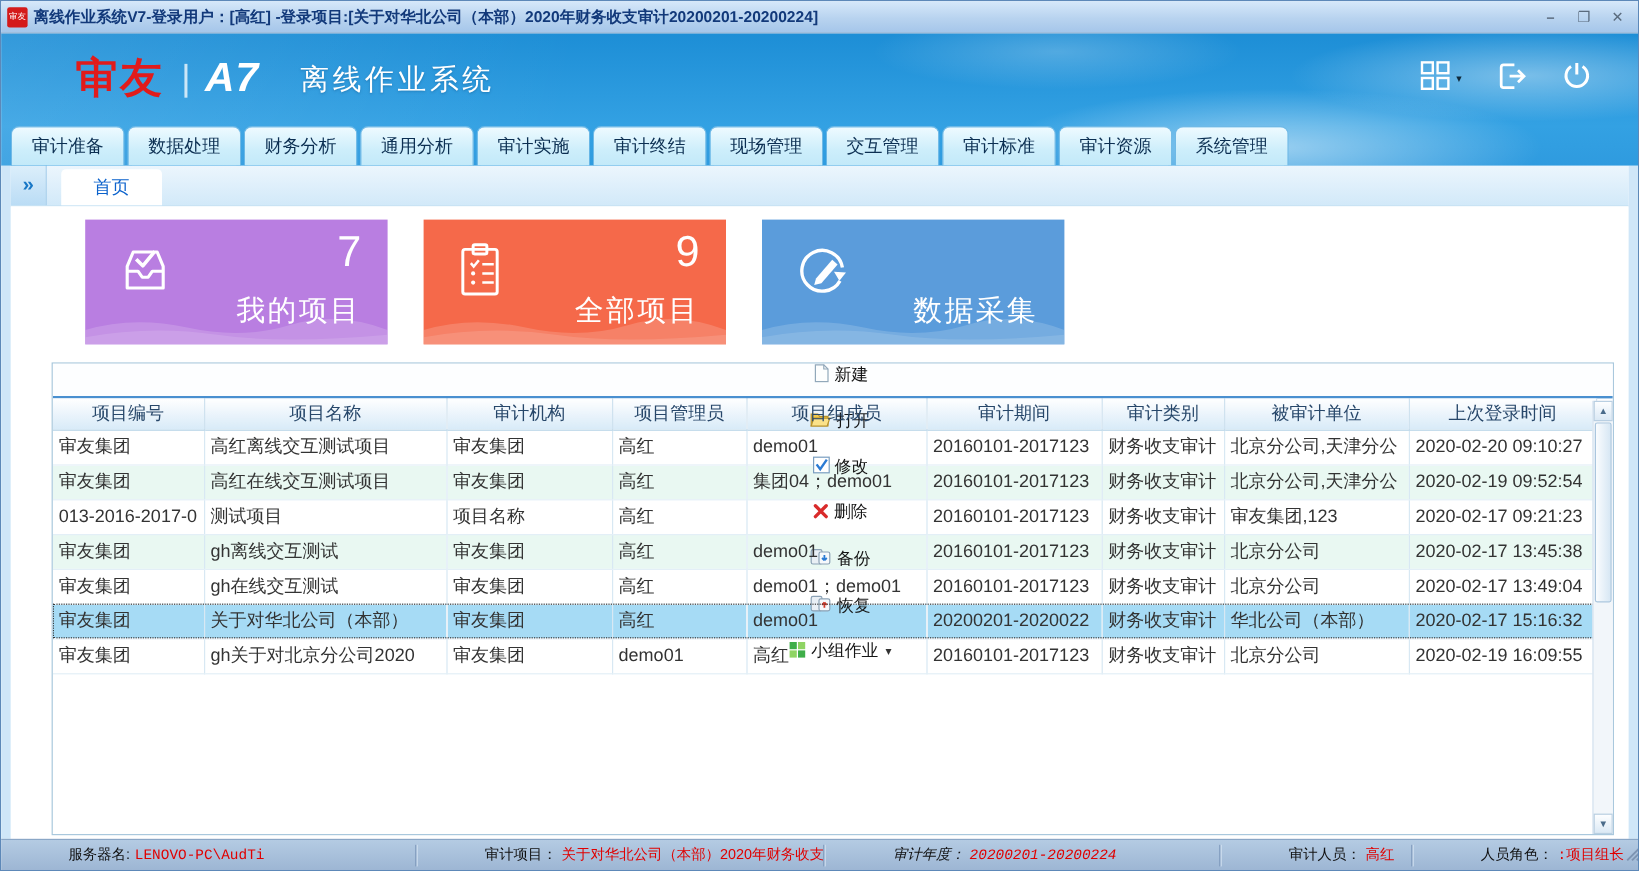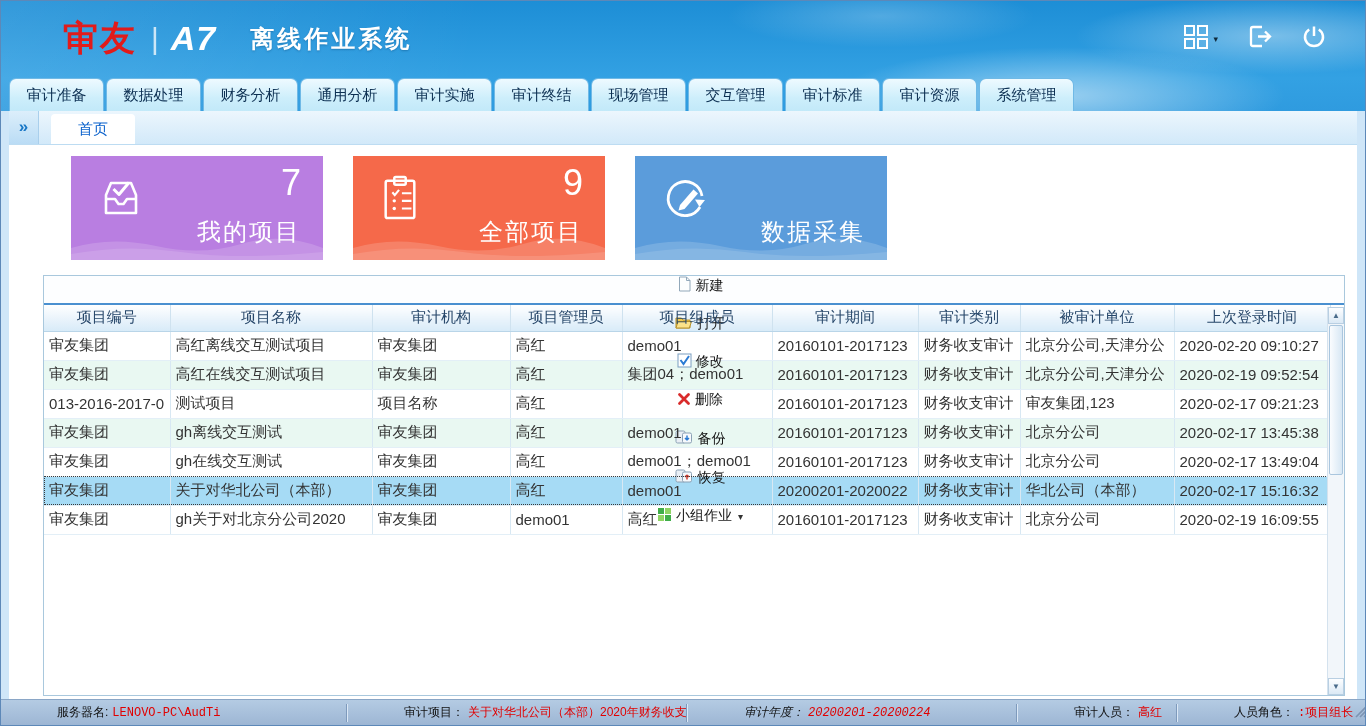--- a/index.html
+++ b/index.html
@@ -23,21 +23,21 @@
       radial-gradient(ellipse 320px 70px at 1060px 95px, rgba(255,255,255,0.50), transparent 70%),
       radial-gradient(ellipse 280px 55px at 1270px 35px, rgba(255,255,255,0.38), transparent 70%),
       radial-gradient(ellipse 220px 45px at 880px 15px, rgba(255,255,255,0.22), transparent 70%),
       linear-gradient(100deg, rgba(255,255,255,0.10) 0%, transparent 35%),
       linear-gradient(180deg,#1d8ed6 0%,#33a1e3 70%,#2f9bdf 100%); }
   .banner { height:75px; display:flex; align-items:center; }
   .logo-area { display:flex; align-items:center; margin-left:62px; }
   .logo-red { color:#e11b1b; font-size:35px; font-weight:bold; letter-spacing:2px; }
   .logo-sep { color:rgba(255,255,255,0.75); font-size:30px; font-weight:200; margin:0 12px 0 14px; }
   .logo-a7 { color:#fff; font-size:34px; font-weight:bold; font-style:italic; letter-spacing:1px; }
-  .product-name { color:#fff; font-size:24px; letter-spacing:3px; margin-left:34px; font-weight:bold; text-shadow:0 1px 2px rgba(0,60,110,.35); }
+  .product-name { color:#fff; font-size:24px; letter-spacing:3px; margin-left:34px; font-weight:normal; text-shadow:0 1px 2px rgba(0,60,110,.35); }
   .banner-icons { margin-left:auto; margin-right:38px; display:flex; align-items:center; gap:28px; }
   .banner-icon { display:flex; align-items:center; gap:4px; cursor:default; }
   .caret-sm { color:#10293a; font-size:9px; }
   
   .menu-row { height:35px; display:flex; align-items:flex-end; padding-left:8px; }
   .menu-tab { width:95px; height:33px; margin-right:2px; display:flex; align-items:center; justify-content:center;
     background:linear-gradient(180deg,#eefaff 0%,#cdeefb 60%,#c2e9f9 100%);
     border:1px solid #6fb9e6; border-bottom:none; border-radius:7px 7px 0 0;
     font-size:15px; color:#0c2f52; font-weight:500; white-space:nowrap; overflow:hidden; }
 
@@ -95,20 +95,29 @@
   .sb-mono { font-family:"Liberation Mono","DejaVu Sans Mono",monospace; }
   .sb-div { flex:0 0 2px; height:18px; border-left:1px solid #7e9abc; border-right:1px solid #dbe8f6; }
   .sec1 { width:345px; } .sec2 { width:338px; } .sec3 { width:328px;font-style:italic; } .sec4 { width:158px; } .sec5 { flex:1;font-family:Liberation Mono, monospace; }
   .grip { margin-left:auto; margin-right:2px; align-self:flex-end; }
 </style>
 </head>
 <body>
 
 <div class="app">
 
+  <div class="titlebar">
+    <div class="title-icon">审友</div>
+    <div class="title-text">离线作业系统V7-登录用户：[高红] -登录项目:[关于对华北公司（本部）2020年财务收支审计20200201-20200224]</div>
+    <div class="win-btns">
+      <div class="win-btn">–</div>
+      <div class="win-btn">❐</div>
+      <div class="win-btn">✕</div>
+    </div>
+  </div>
 
   <div class="header-bg">
     <div class="banner">
       <div class="logo-area">
         <span class="logo-red">审友</span>
         <span class="logo-sep">|</span>
         <span class="logo-a7">A7</span>
         <span class="product-name">离线作业系统</span>
       </div>
       <div class="banner-icons">

